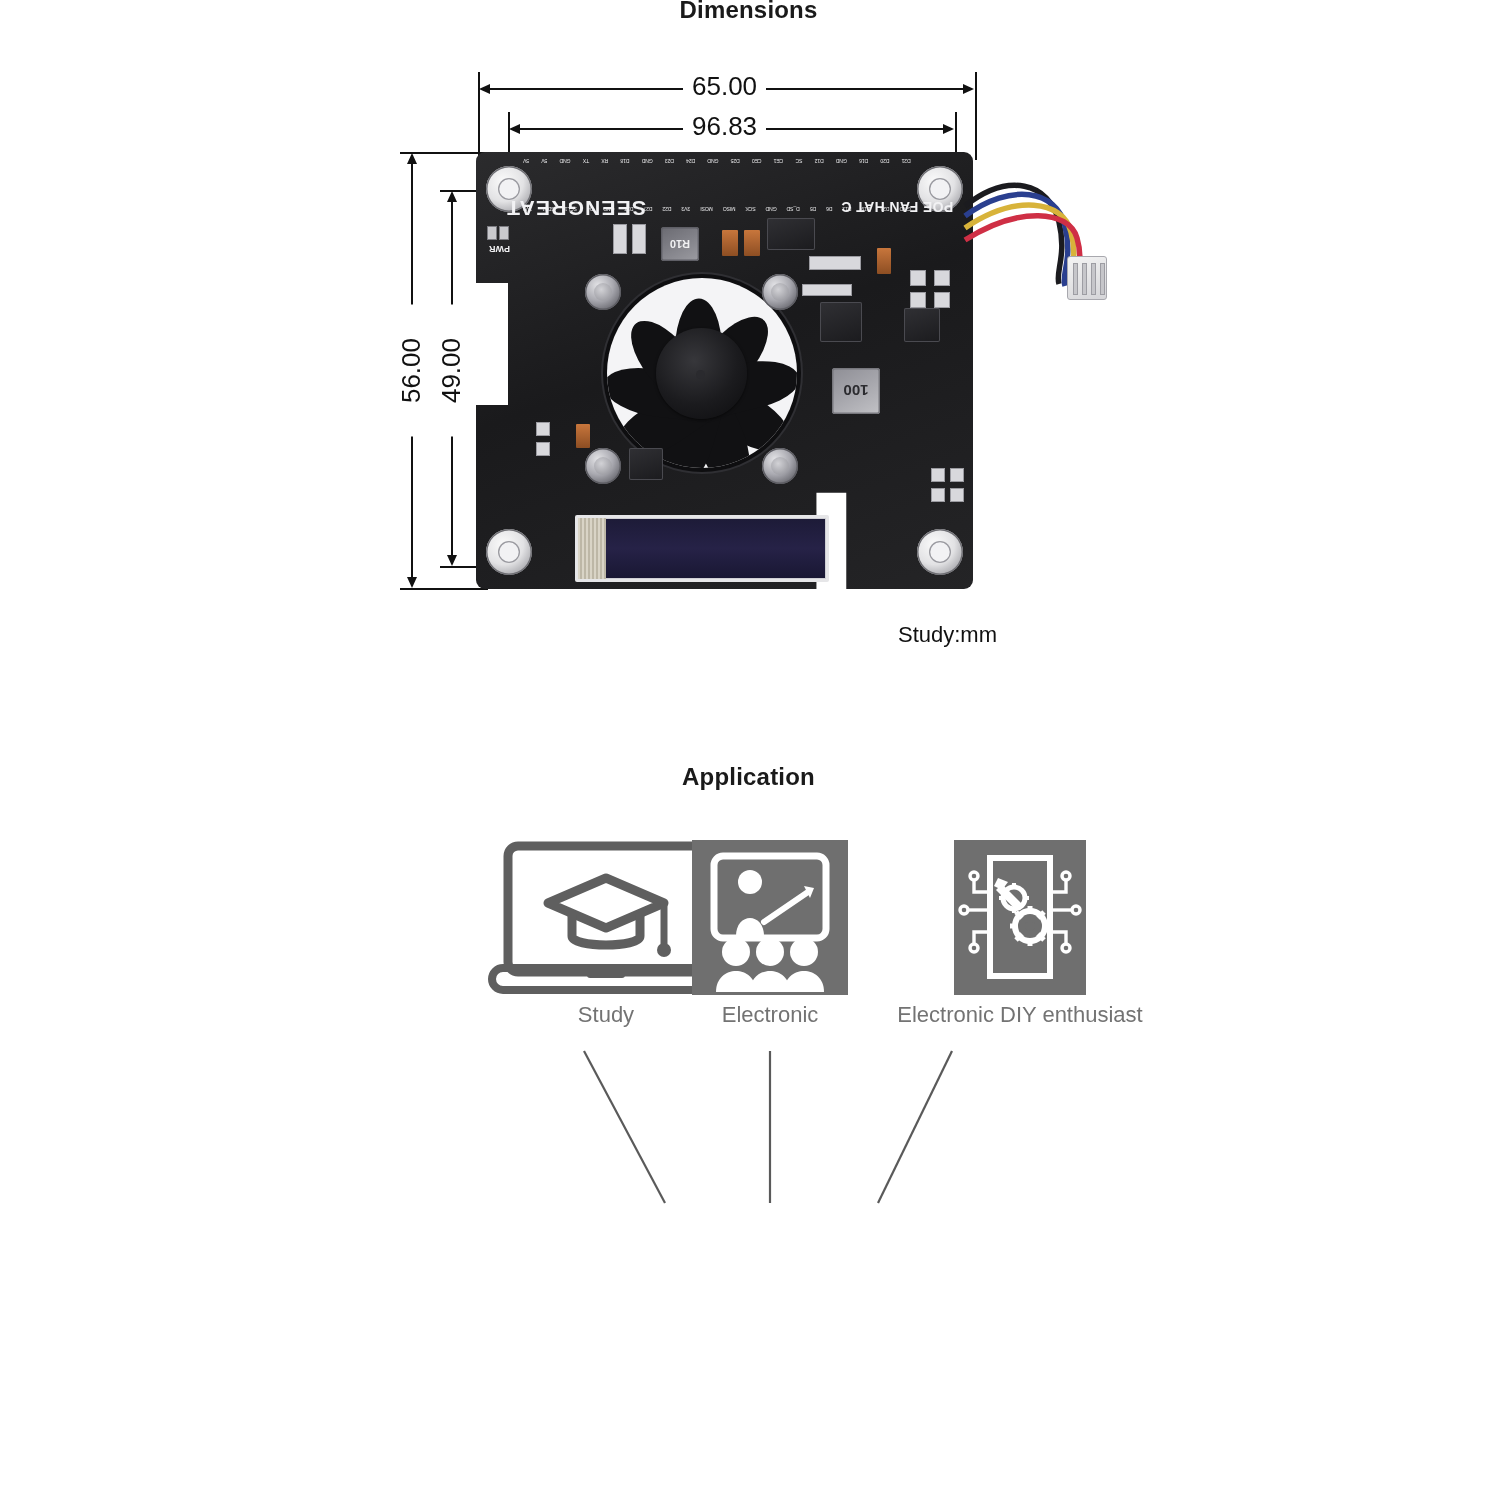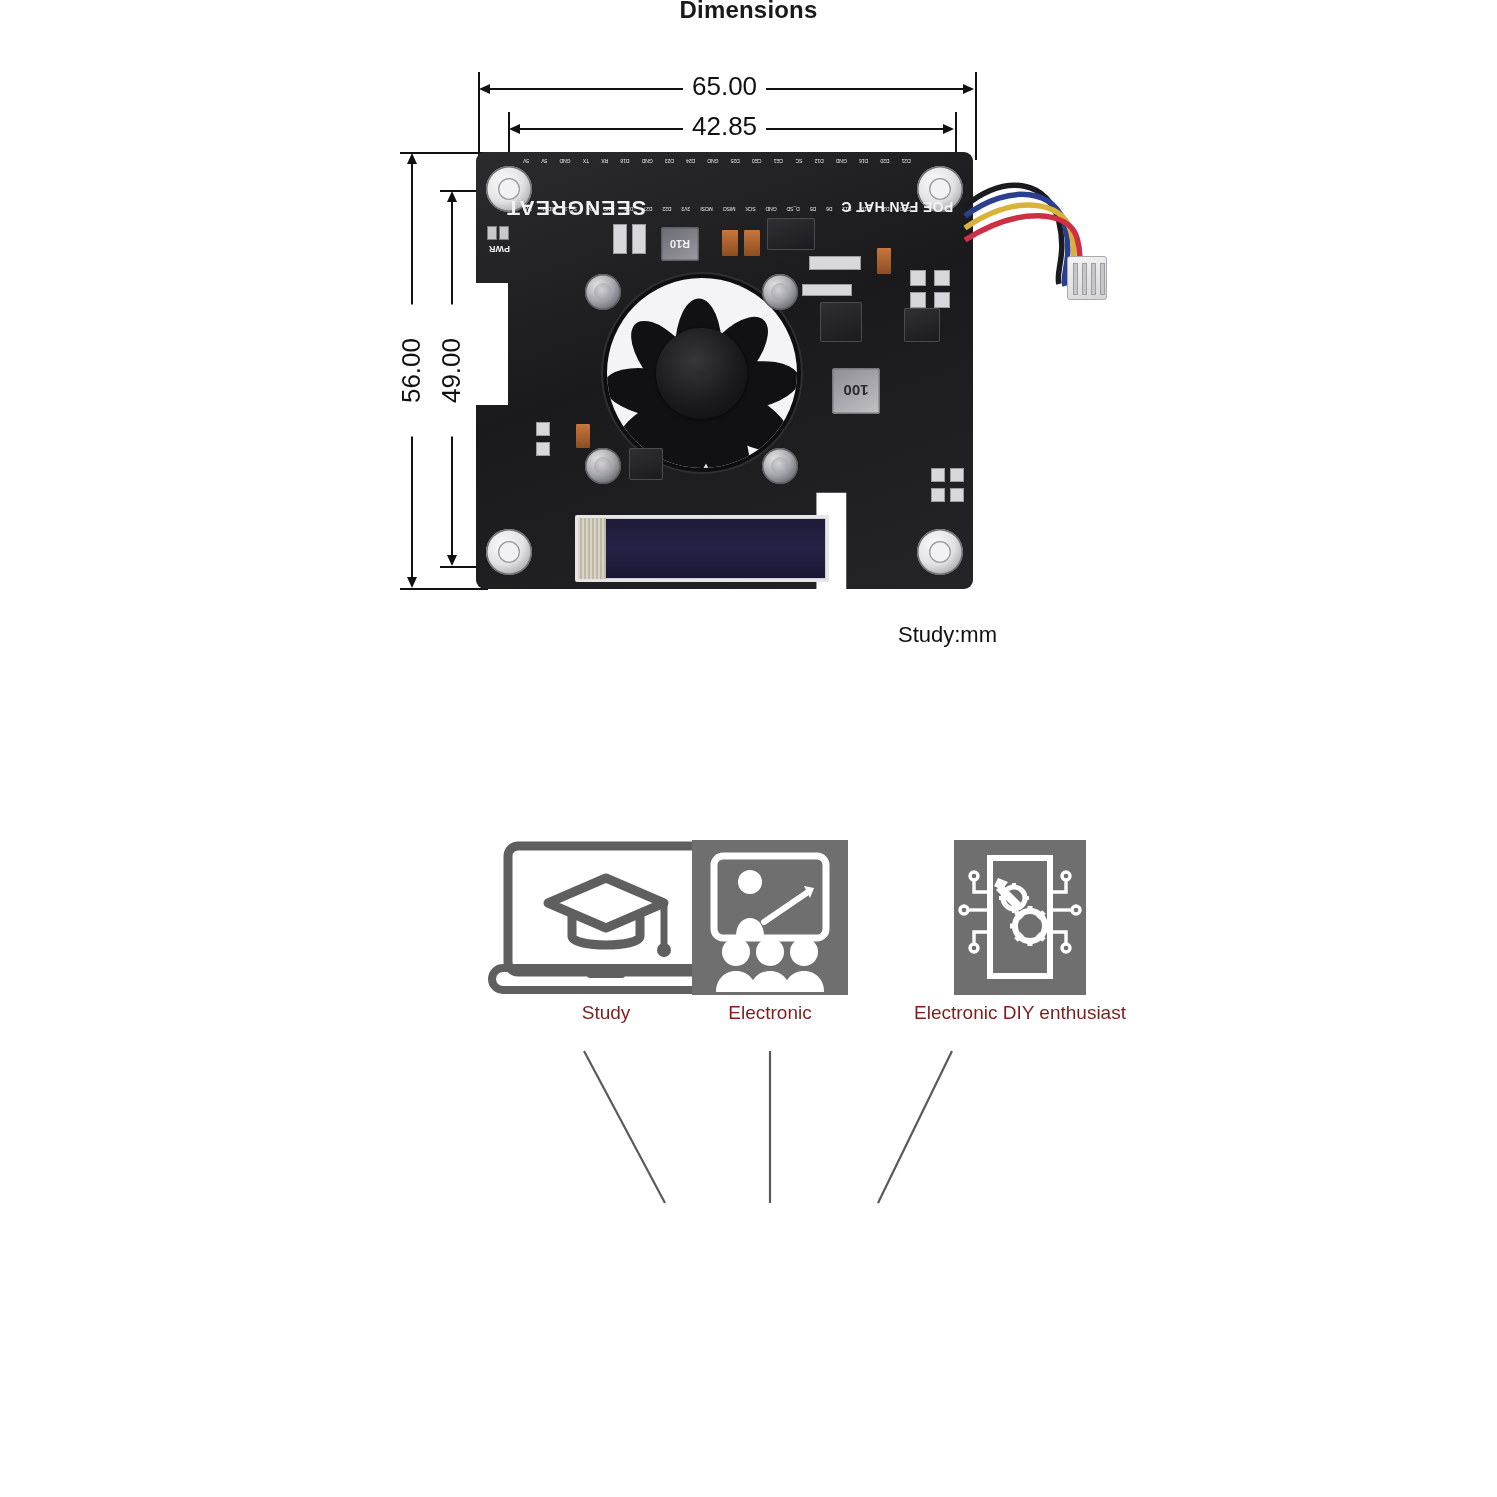--- a/index.html
+++ b/index.html
@@ -183,21 +183,21 @@
     border: 1.3px solid #a8a8ae; border-radius: 3px;
   }
   .jst i { position:absolute; top:6px; width:5px; height:32px; background:#c6c6ca; border:1px solid #9d9da3; }
 
   
   #application-section { position: absolute; left: 0; top: 755px; width: 1497px; height: 742px; }
   #app-title { top: 8px; }
 
   .app-items { position: absolute; left: 0; top: 85px; width: 1497px; height: 220px; }
   .app-item { position: absolute; text-align: center; }
-  .app-label { position: absolute; font-size: 19px; color: #7f1d1d; white-space: nowrap; left: 50%; transform: translateX(-50%); top: 162px; }
+  .app-label { position: absolute; font-size: 22px; color: #737373; white-space: nowrap; left: 50%; transform: translateX(-50%); top: 162px; }
 
   .icon-tile {
     position: absolute; left: 50%; transform: translateX(-50%);
     top: 0; background: #6f6f6f;
   }
 </style>
 </head>
 <body>
 
 <div id="dimensions-section">
@@ -210,21 +210,21 @@
   <div class="dim-ext-line" style="left:955px; top:112px; height:48px;"></div>
 
   <div class="dim-line" style="left:482px; top:88px; width:490px;"></div>
   <div class="dim-arrow left" style="left:479px; top:84px;"></div>
   <div class="dim-arrow right" style="left:963px; top:84px;"></div>
   <div class="dim-text" style="left:683px; top:71px;">65.00</div>
 
   <div class="dim-line" style="left:512px; top:128px; width:440px;"></div>
   <div class="dim-arrow left" style="left:509px; top:124px;"></div>
   <div class="dim-arrow right" style="left:943px; top:124px;"></div>
-  <div class="dim-text" style="left:683px; top:111px;">42.85</div>
+  <div class="dim-text" style="left:683px; top:111px;">96.83</div>
 
   <div class="dim-line" style="left:400px; top:152px; width:88px;"></div>
   <div class="dim-line" style="left:400px; top:588px; width:88px;"></div>
   <div class="dim-line" style="left:440px; top:190px; width:52px;"></div>
   <div class="dim-line" style="left:440px; top:566px; width:52px;"></div>
 
   <div class="dim-ext-line" style="left:411px; top:156px; height:428px;"></div>
   <div class="dim-arrow up" style="left:407px; top:153px;"></div>
   <div class="dim-arrow down" style="left:407px; top:577px;"></div>
   <div class="dim-text vertical" style="left:345px; top:355px; width:132px; text-align:center; transform:rotate(-90deg);">56.00</div>
@@ -374,20 +374,21 @@
         <i style="left:23px;"></i>
         <i style="left:32px;"></i>
     </div>
   </div>
 
   <div class="dim-text" style="left:898px; top:622px; font-size:22px; padding:0;">Study:mm</div>
 </div>
 
 <div id="application-section">
 
+  <div class="section-title" id="app-title">Application</div>
 
   <div class="app-items">
 
     <div class="app-item" style="left:476px; top:0; width:260px;">
       <div class="icon-tile" style="background:transparent; width:240px; height:155px;">
         <svg width="240" height="155" viewBox="0 0 240 155">
           <rect x="22" y="6" width="196" height="126" rx="10" fill="none" stroke="#5f5f5f" stroke-width="9"></rect>
           <rect x="6" y="128" width="228" height="22" rx="11" fill="none" stroke="#5f5f5f" stroke-width="8"></rect>
           <rect x="101" y="126" width="38" height="12" rx="3" fill="#5f5f5f"></rect>
           <path d="M120 38 L178 63 L120 88 L62 63 Z" fill="none" stroke="#5f5f5f" stroke-width="9" stroke-linejoin="round"></path>

